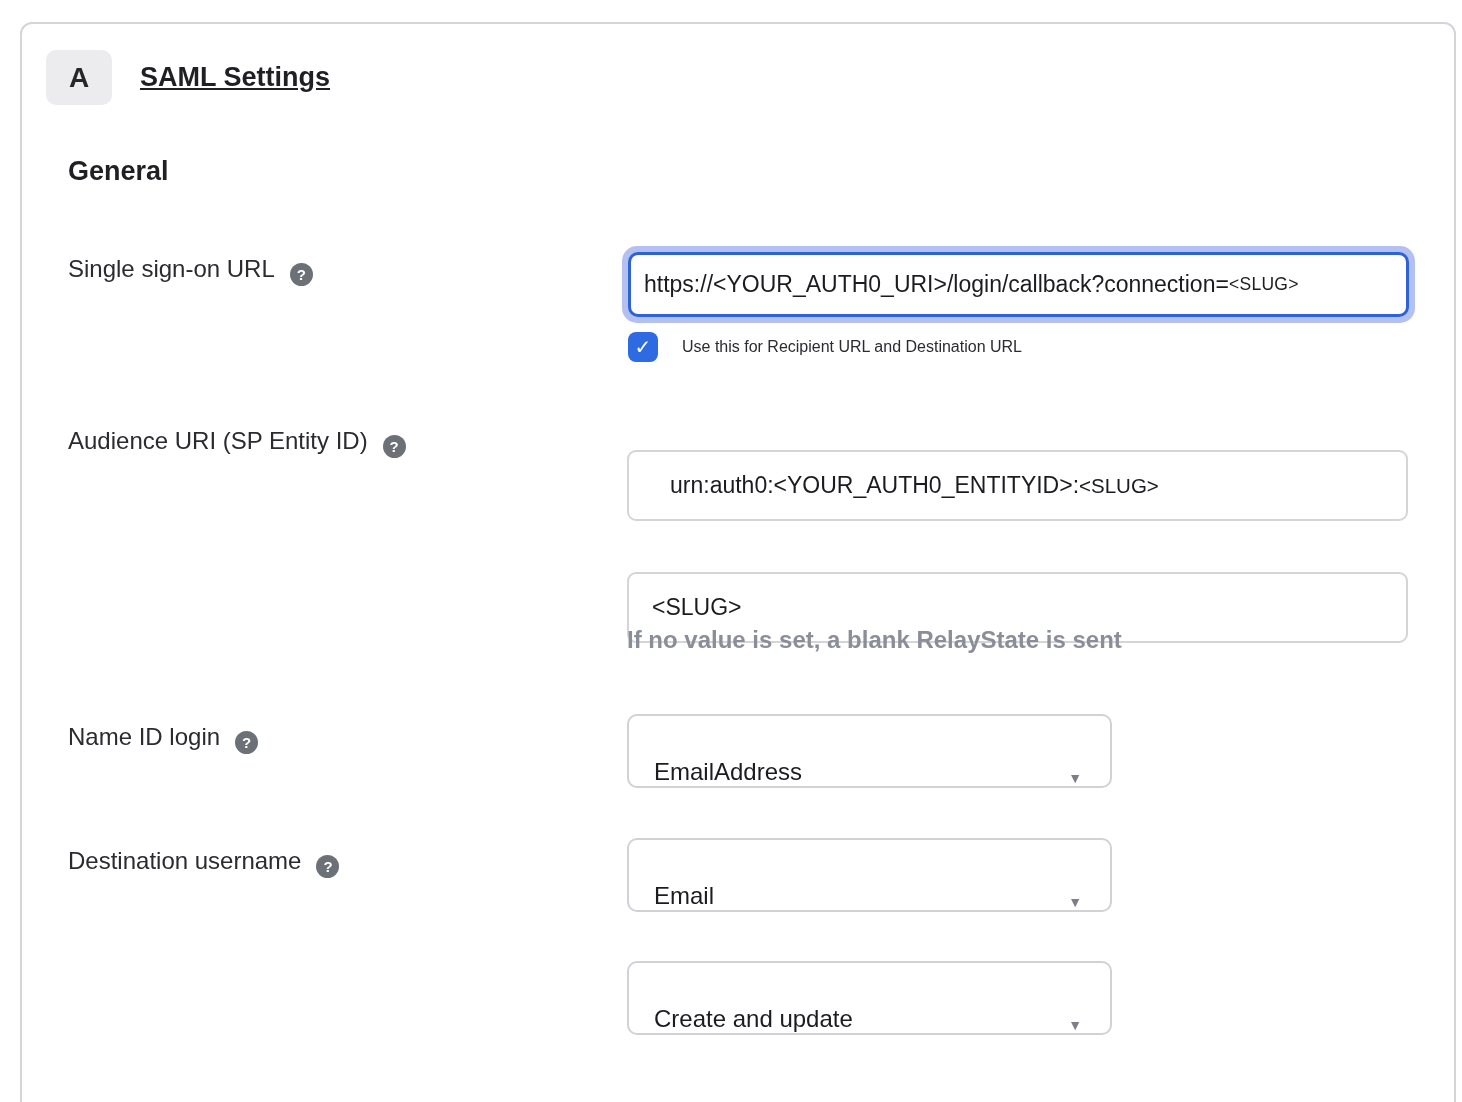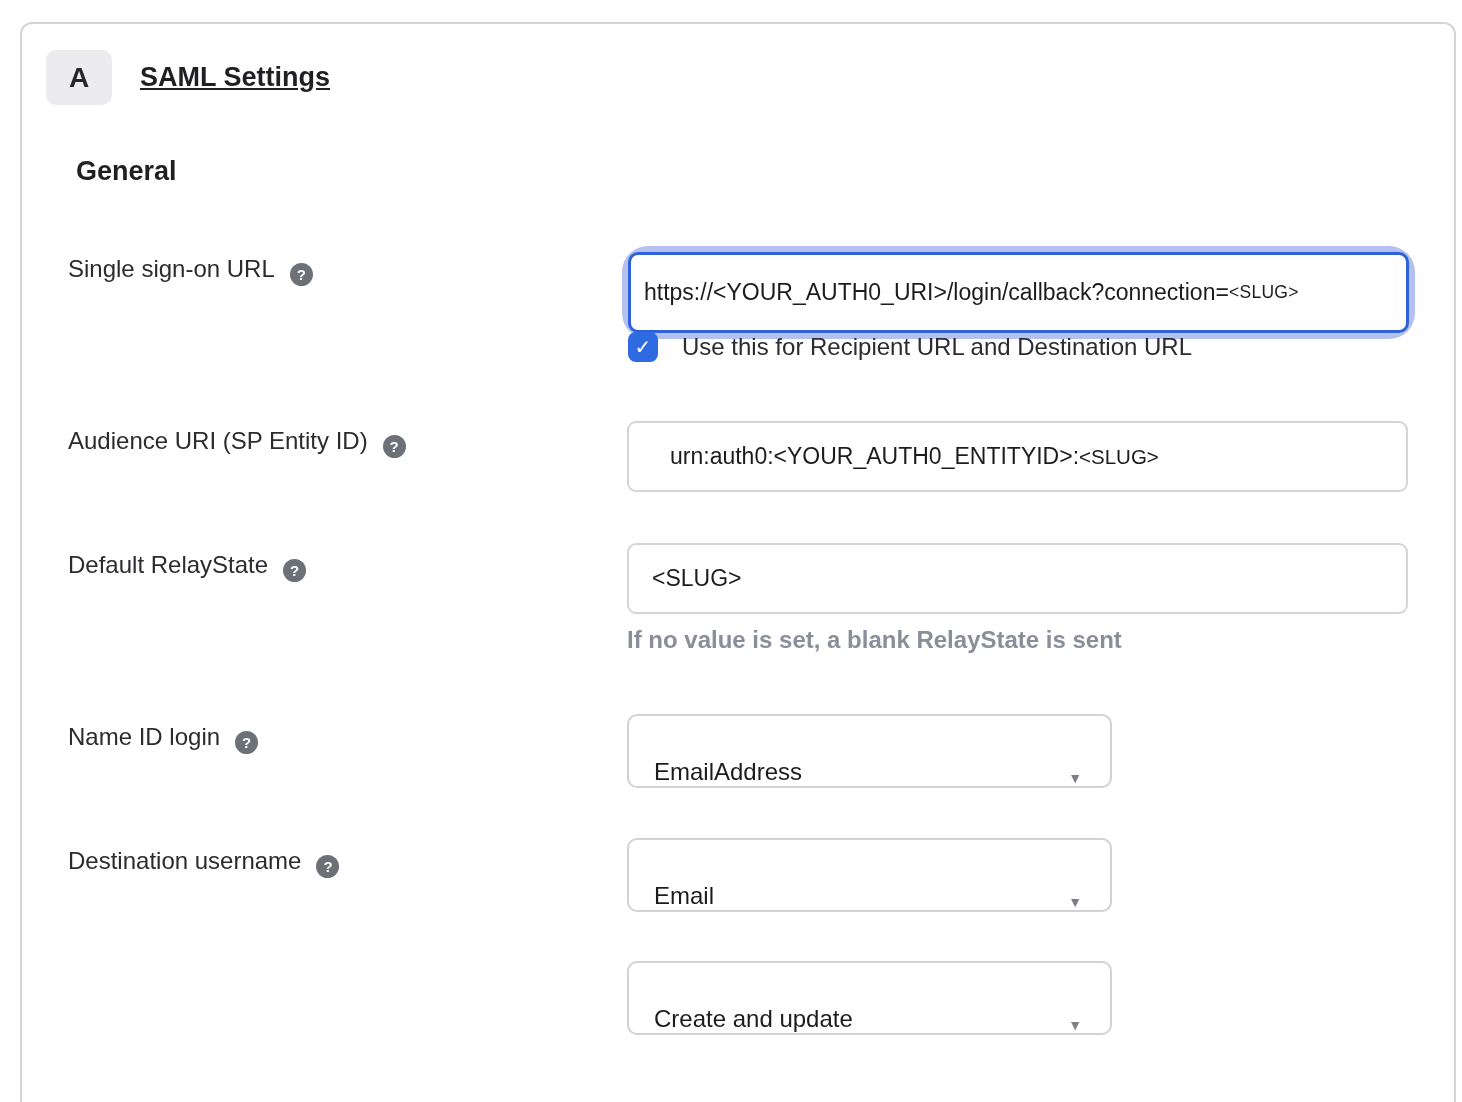--- a/index.html
+++ b/index.html
@@ -25,21 +25,21 @@
     border-radius: 10px;
     display: flex; align-items: center; justify-content: center;
     font-size: 28px; font-weight: 700; color: #26262b;
   }
   .section-title {
     position: absolute; left: 118px; top: 26px;
     height: 55px; line-height: 55px;
     font-size: 27px; font-weight: 700; color: #1f1f24; text-decoration: underline;
   }
   .subsection-title {
-    position: absolute; left: 54px; top: 132px;
+    position: absolute; left: 46px; top: 132px;
     font-size: 27px; font-weight: 700; color: #1f1f24;
   }
   .field-label {
     position: absolute; left: 46px;
     font-size: 24px; font-weight: 500; color: #2b2b30;
     line-height: 30px;
     white-space: nowrap;
   }
   .help-icon {
     display: inline-block;
@@ -48,23 +48,23 @@
     background: #6c7077;
     border-radius: 50%;
     color: #ffffff;
     font-size: 15px; font-weight: 700;
     text-align: center; line-height: 23px;
     vertical-align: -3px;
   }
   
   .focus-wrap {
     position: absolute; left: 600px; top: 222px;
-    width: 793px; height: 93px;
+    width: 793px; height: 77px;
     background: #b4c0ef;
-    border-radius: 26px;
+    border-radius: 15px;
     padding: 6px;
   }
   .input-focused {
     width: 100%; height: 100%;
     background: #ffffff;
     border: 3px solid #2e62d9;
     border-radius: 10px;
     display: flex; align-items: center;
     padding-left: 13px;
     font-size: 23px; color: #1c1c20;
@@ -76,36 +76,37 @@
   .text-input {
     position: absolute; left: 605px;
     width: 781px; height: 71px;
     background: #ffffff;
     border: 2px solid #d5d5d8;
     border-radius: 9px;
     display: flex; align-items: center;
     font-size: 23px; color: #1c1c20;
     white-space: nowrap; overflow: hidden;
     cursor: text;
+    margin-top: 29px;
   }
   .checkbox-row {
     position: absolute; left: 606px; top: 308px;
     display: flex; align-items: center;
   }
   .checkbox {
     width: 30px; height: 30px;
     background: #2e6be2;
     border-radius: 8px;
     display: flex; align-items: center; justify-content: center;
     color: #ffffff; font-size: 20px; font-weight: 700;
     cursor: pointer;
   }
   .checkbox-label {
     margin-left: 24px;
-    font-size: 24px; color: #2b2b30;
+    font-size: 16px; color: #2b2b30;
   }
   .hint {
     position: absolute; left: 605px; top: 602px;
     font-size: 24px; color: #8a8e98; font-weight: bold;
   }
   .select {
     position: absolute; left: 605px;
     width: 485px; height: 74px;
     background: #ffffff;
     border: 2px solid #d2d2d6;
@@ -146,23 +147,20 @@
   </div>
 
   <div class="field-label" style="top:402px">
     <span>Audience URI (SP Entity ID)</span><span class="help-icon">?</span>
   </div>
   <div class="text-input" style="top:397px; padding-left:41px">
     <span>urn:auth0:&lt;YOUR_AUTH0_ENTITYID&gt;:</span>
       <span class="slug-mid">&lt;SLUG&gt;</span>
   </div>
 
-  <div class="field-label" style="top:526px">
-    <span>Default RelayState</span><span class="help-icon">?</span>
-  </div>
   <div class="text-input" style="top:519px; padding-left:23px">
     <span>&lt;SLUG&gt;</span>
   </div>
   <div class="hint">If no value is set, a blank RelayState is sent</div>
 
   <div class="field-label" style="top:698px">
     <span>Name ID login</span><span class="help-icon">?</span>
   </div>
   <div class="select" style="top:690px">
     <span>EmailAddress</span>

